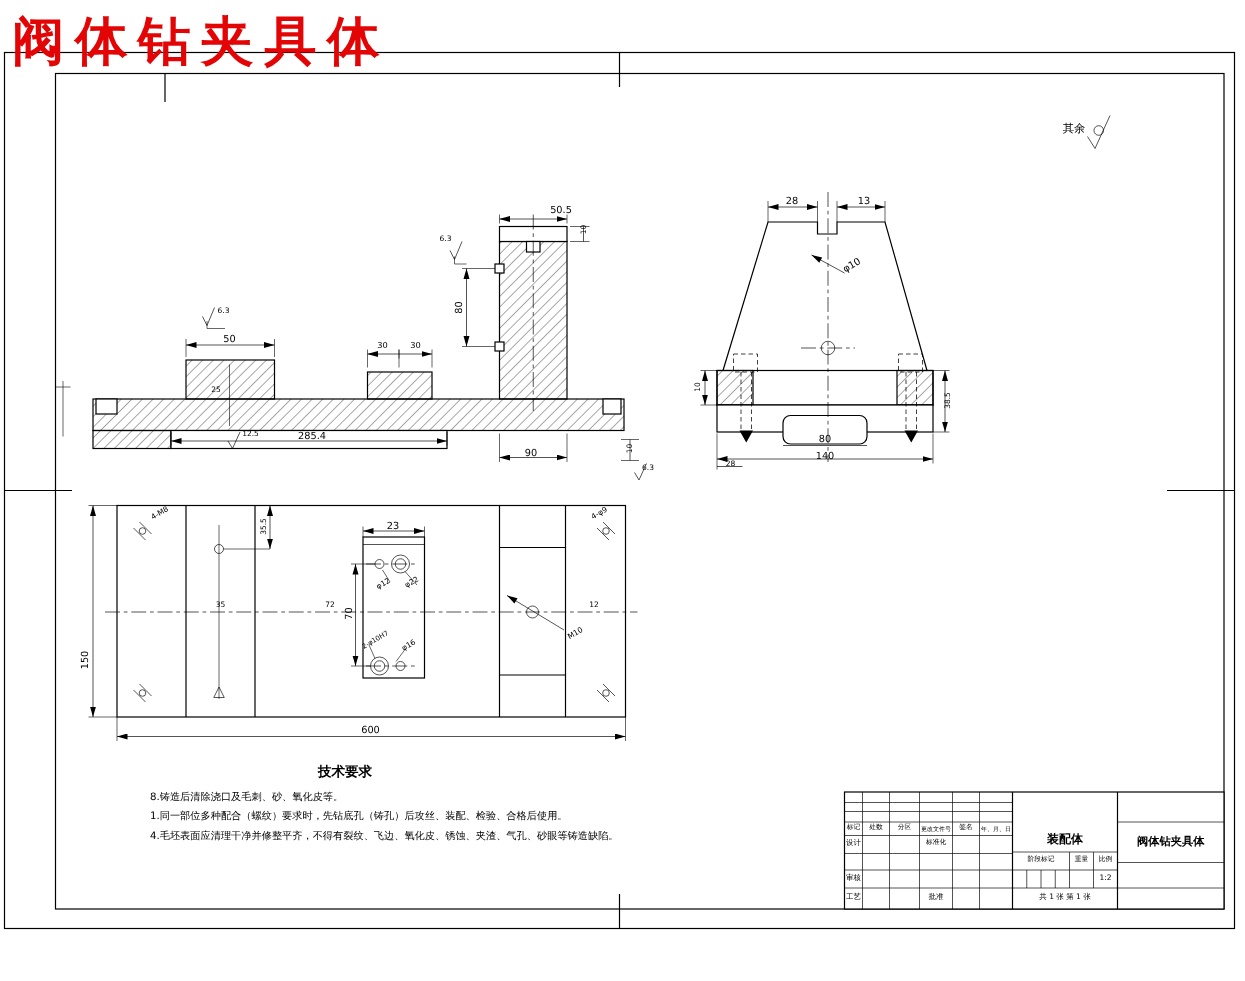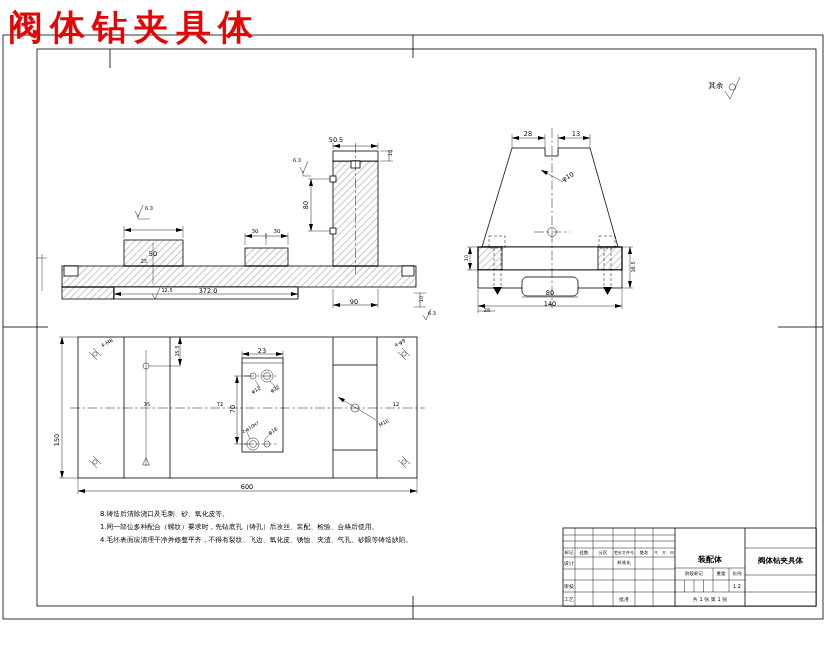--- a/index.html
+++ b/index.html
@@ -218,38 +218,39 @@
       <path d="M675,568 H745 M675,580 H745 M675,592 H745" class="dl"></path>
       <path d="M713,568 V592 M729,568 V592" class="dl"></path>
       <path d="M684.5,580 V592 M694,580 V592 M703.5,580 V592" class="dl"></path>
       <path d="M745,548 H816 M745,575 H816 M745,592 H816" class="dl"></path>
     </g>
   </svg>
 
   <div id="red-title">阀体钻夹具体</div>
 
   <div id="tech">
+    <span class="hd">技术要求</span>
     <div class="tl">8.铸造后清除浇口及毛刺、砂、氧化皮等。</div>
     <div class="tl">1.同一部位多种配合（螺纹）要求时，先钻底孔（铸孔）后攻丝、装配、检验、合格后使用。</div>
     <div class="tl">4.毛坯表面应清理干净并修整平齐，不得有裂纹、飞边、氧化皮、锈蚀、夹渣、气孔、砂眼等铸造缺陷。</div>
   </div>
 
   <div id="labels-layer">
       <span class="lbl" style="left: 716px; top: 86px; font-size: 7.5px; transform: translate(-50%, -50%) rotate(0deg);">其余</span>
-      <span class="lbl" style="left: 153px; top: 226px; transform: translate(-50%, -50%) rotate(0deg); margin-top: 28px;">50</span>
+      <span class="lbl" style="left: 153px; top: 226px; transform: translate(-50%, -50%) rotate(0deg);">50</span>
       <span class="lbl" style="left: 149px; top: 208px; font-size: 5px; transform: translate(-50%, -50%) rotate(0deg);">6.3</span>
       <span class="lbl" style="left: 144px; top: 261px; font-size: 5px; transform: translate(-50%, -50%) rotate(0deg);">25</span>
       <span class="lbl" style="left: 255px; top: 232px; font-size: 5.5px; transform: translate(-50%, -50%) rotate(0deg);">30</span>
       <span class="lbl" style="left: 277px; top: 232px; font-size: 5.5px; transform: translate(-50%, -50%) rotate(0deg);">30</span>
-      <span class="lbl" style="left: 336px; top: 140px; transform: translate(-50%, -50%) rotate(0deg);">50.5</span>
+      <span class="lbl" style="left: 374px; top: 140px; transform: translate(-50%, -50%) rotate(0deg);">50.5</span>
       <span class="lbl" style="left: 390px; top: 153px; font-size: 5px; transform: translate(-50%, -50%) rotate(-90deg);">10</span>
       <span class="lbl" style="left: 306px; top: 205px; transform: translate(-50%, -50%) rotate(-90deg);">80</span>
       <span class="lbl" style="left: 297px; top: 160px; font-size: 5px; transform: translate(-50%, -50%) rotate(0deg);">6.3</span>
       <span class="lbl" style="left: 167px; top: 290px; font-size: 5px; transform: translate(-50%, -50%) rotate(0deg);">12.5</span>
-      <span class="lbl" style="left: 208px; top: 291px; transform: translate(-50%, -50%) rotate(0deg);">372.0</span>
+      <span class="lbl" style="left: 208px; top: 291px; transform: translate(-50%, -50%) rotate(0deg);">285.4</span>
       <span class="lbl" style="left: 354px; top: 302px; transform: translate(-50%, -50%) rotate(0deg);">90</span>
       <span class="lbl" style="left: 421px; top: 299px; font-size: 5px; transform: translate(-50%, -50%) rotate(-90deg);">10</span>
       <span class="lbl" style="left: 432px; top: 313px; font-size: 5px; transform: translate(-50%, -50%) rotate(0deg);">6.3</span>
       <span class="lbl" style="left: 528px; top: 134px; transform: translate(-50%, -50%) rotate(0deg);">28</span>
       <span class="lbl" style="left: 576px; top: 134px; transform: translate(-50%, -50%) rotate(0deg);">13</span>
       <span class="lbl" style="left: 568px; top: 177px; transform: translate(-50%, -50%) rotate(-30deg);">φ10</span>
       <span class="lbl" style="left: 466px; top: 258px; font-size: 5px; transform: translate(-50%, -50%) rotate(-90deg);">10</span>
       <span class="lbl" style="left: 633px; top: 267px; font-size: 5px; transform: translate(-50%, -50%) rotate(-90deg);">38.5</span>
       <span class="lbl" style="left: 550px; top: 293px; transform: translate(-50%, -50%) rotate(0deg);">80</span>
       <span class="lbl" style="left: 550px; top: 304px; transform: translate(-50%, -50%) rotate(0deg);">140</span>

